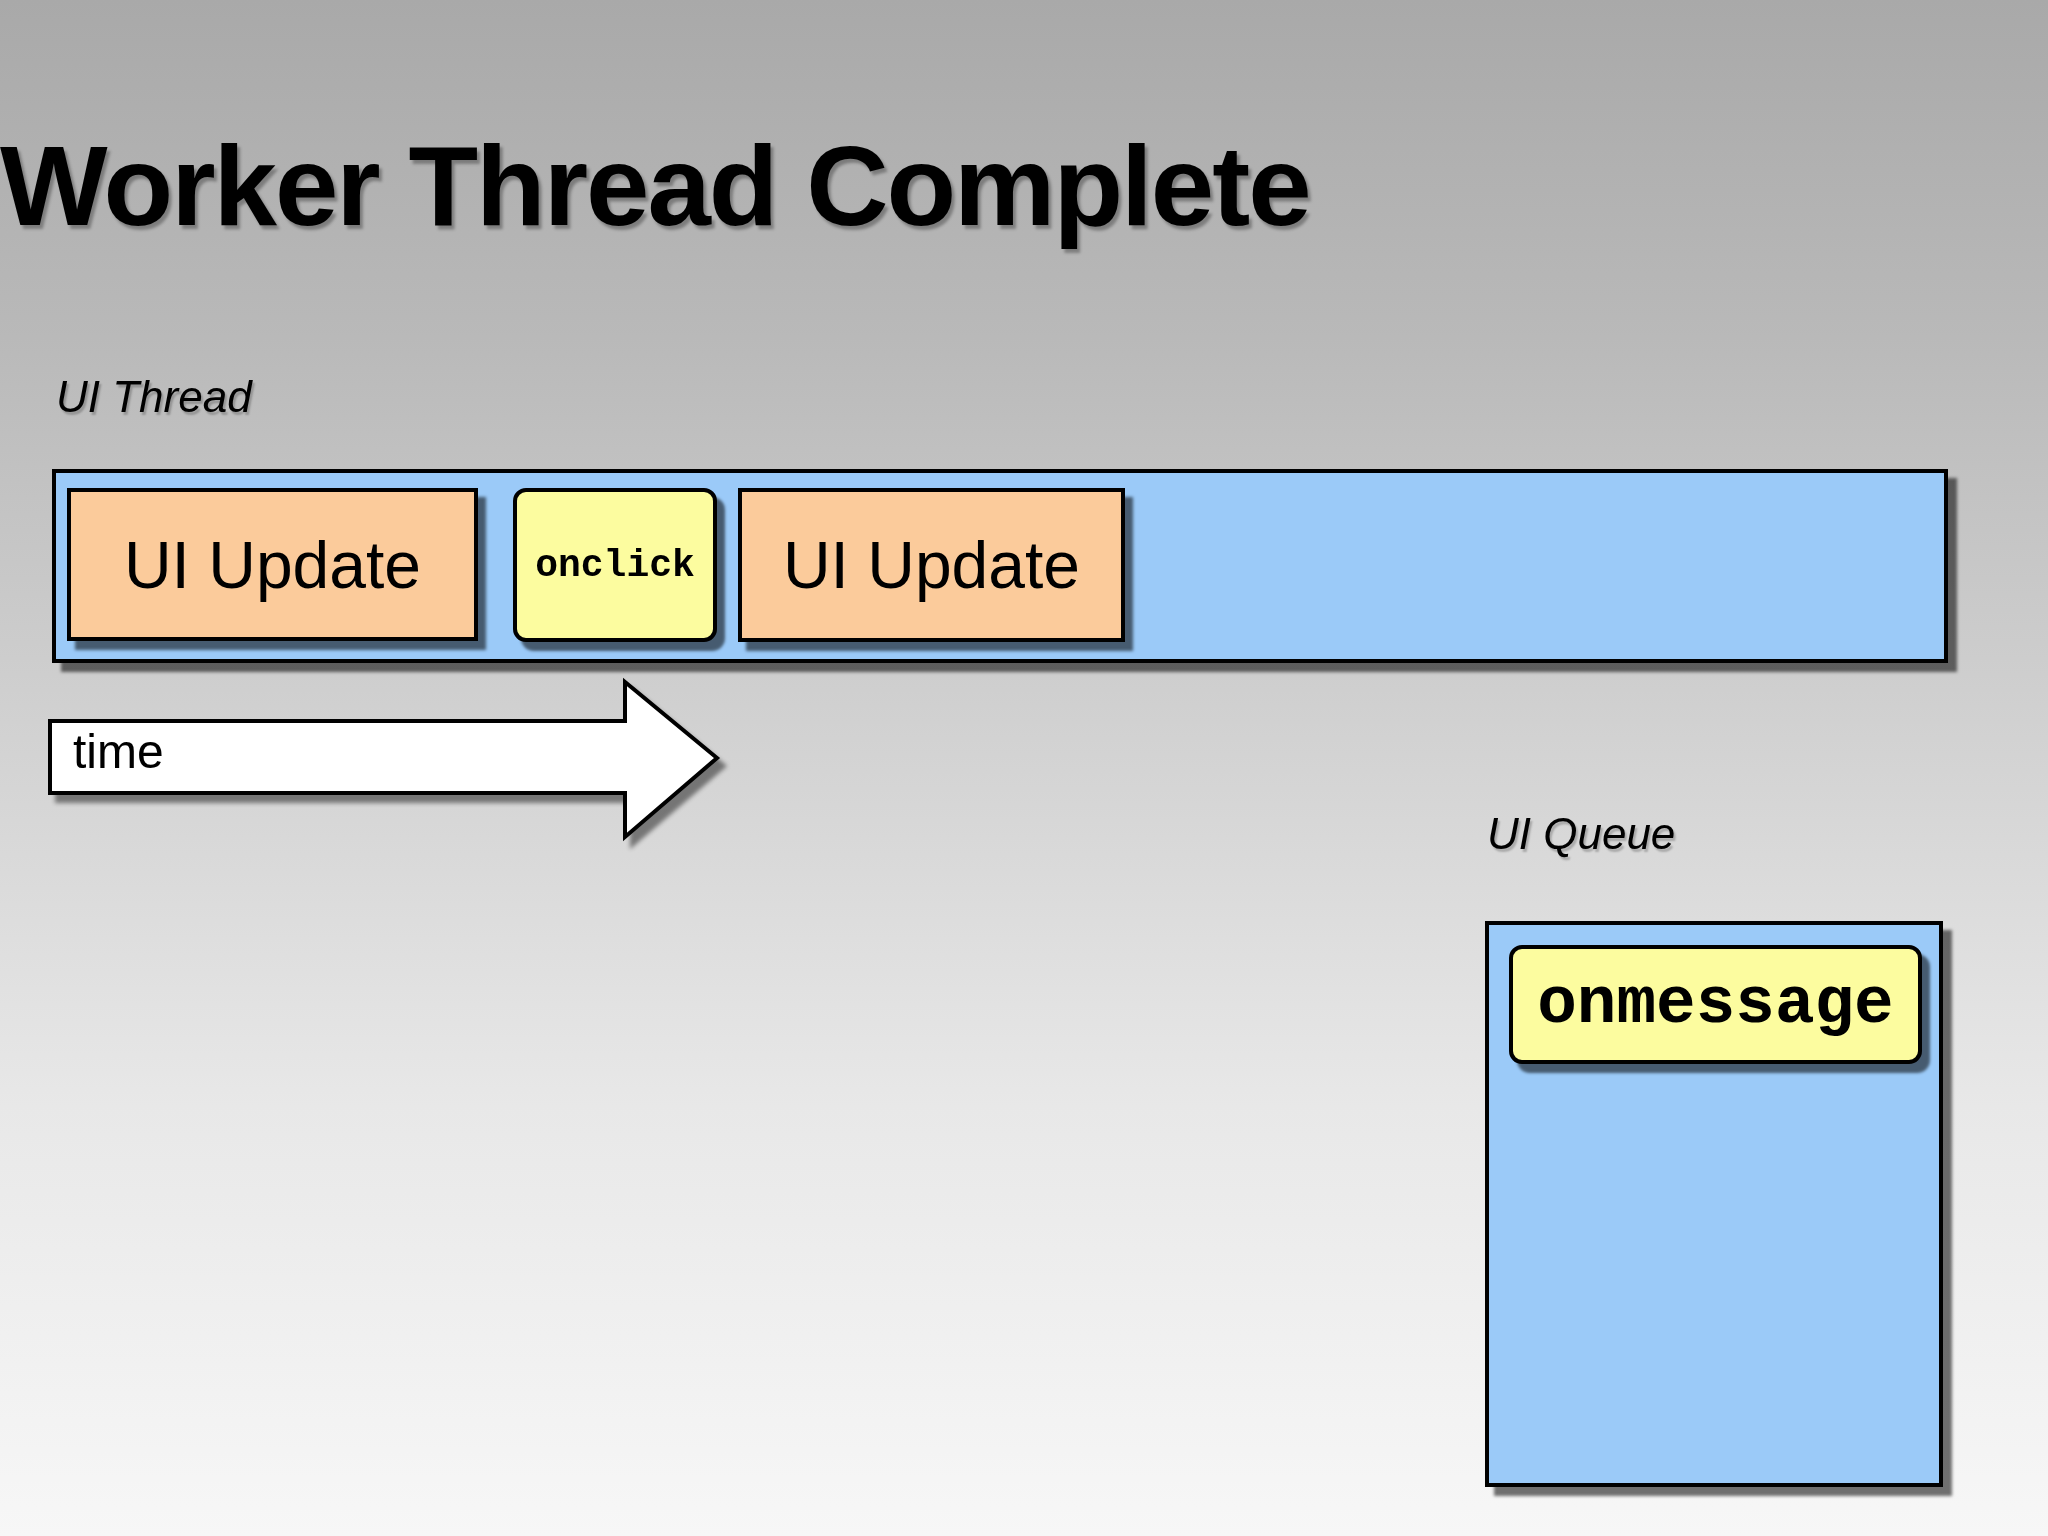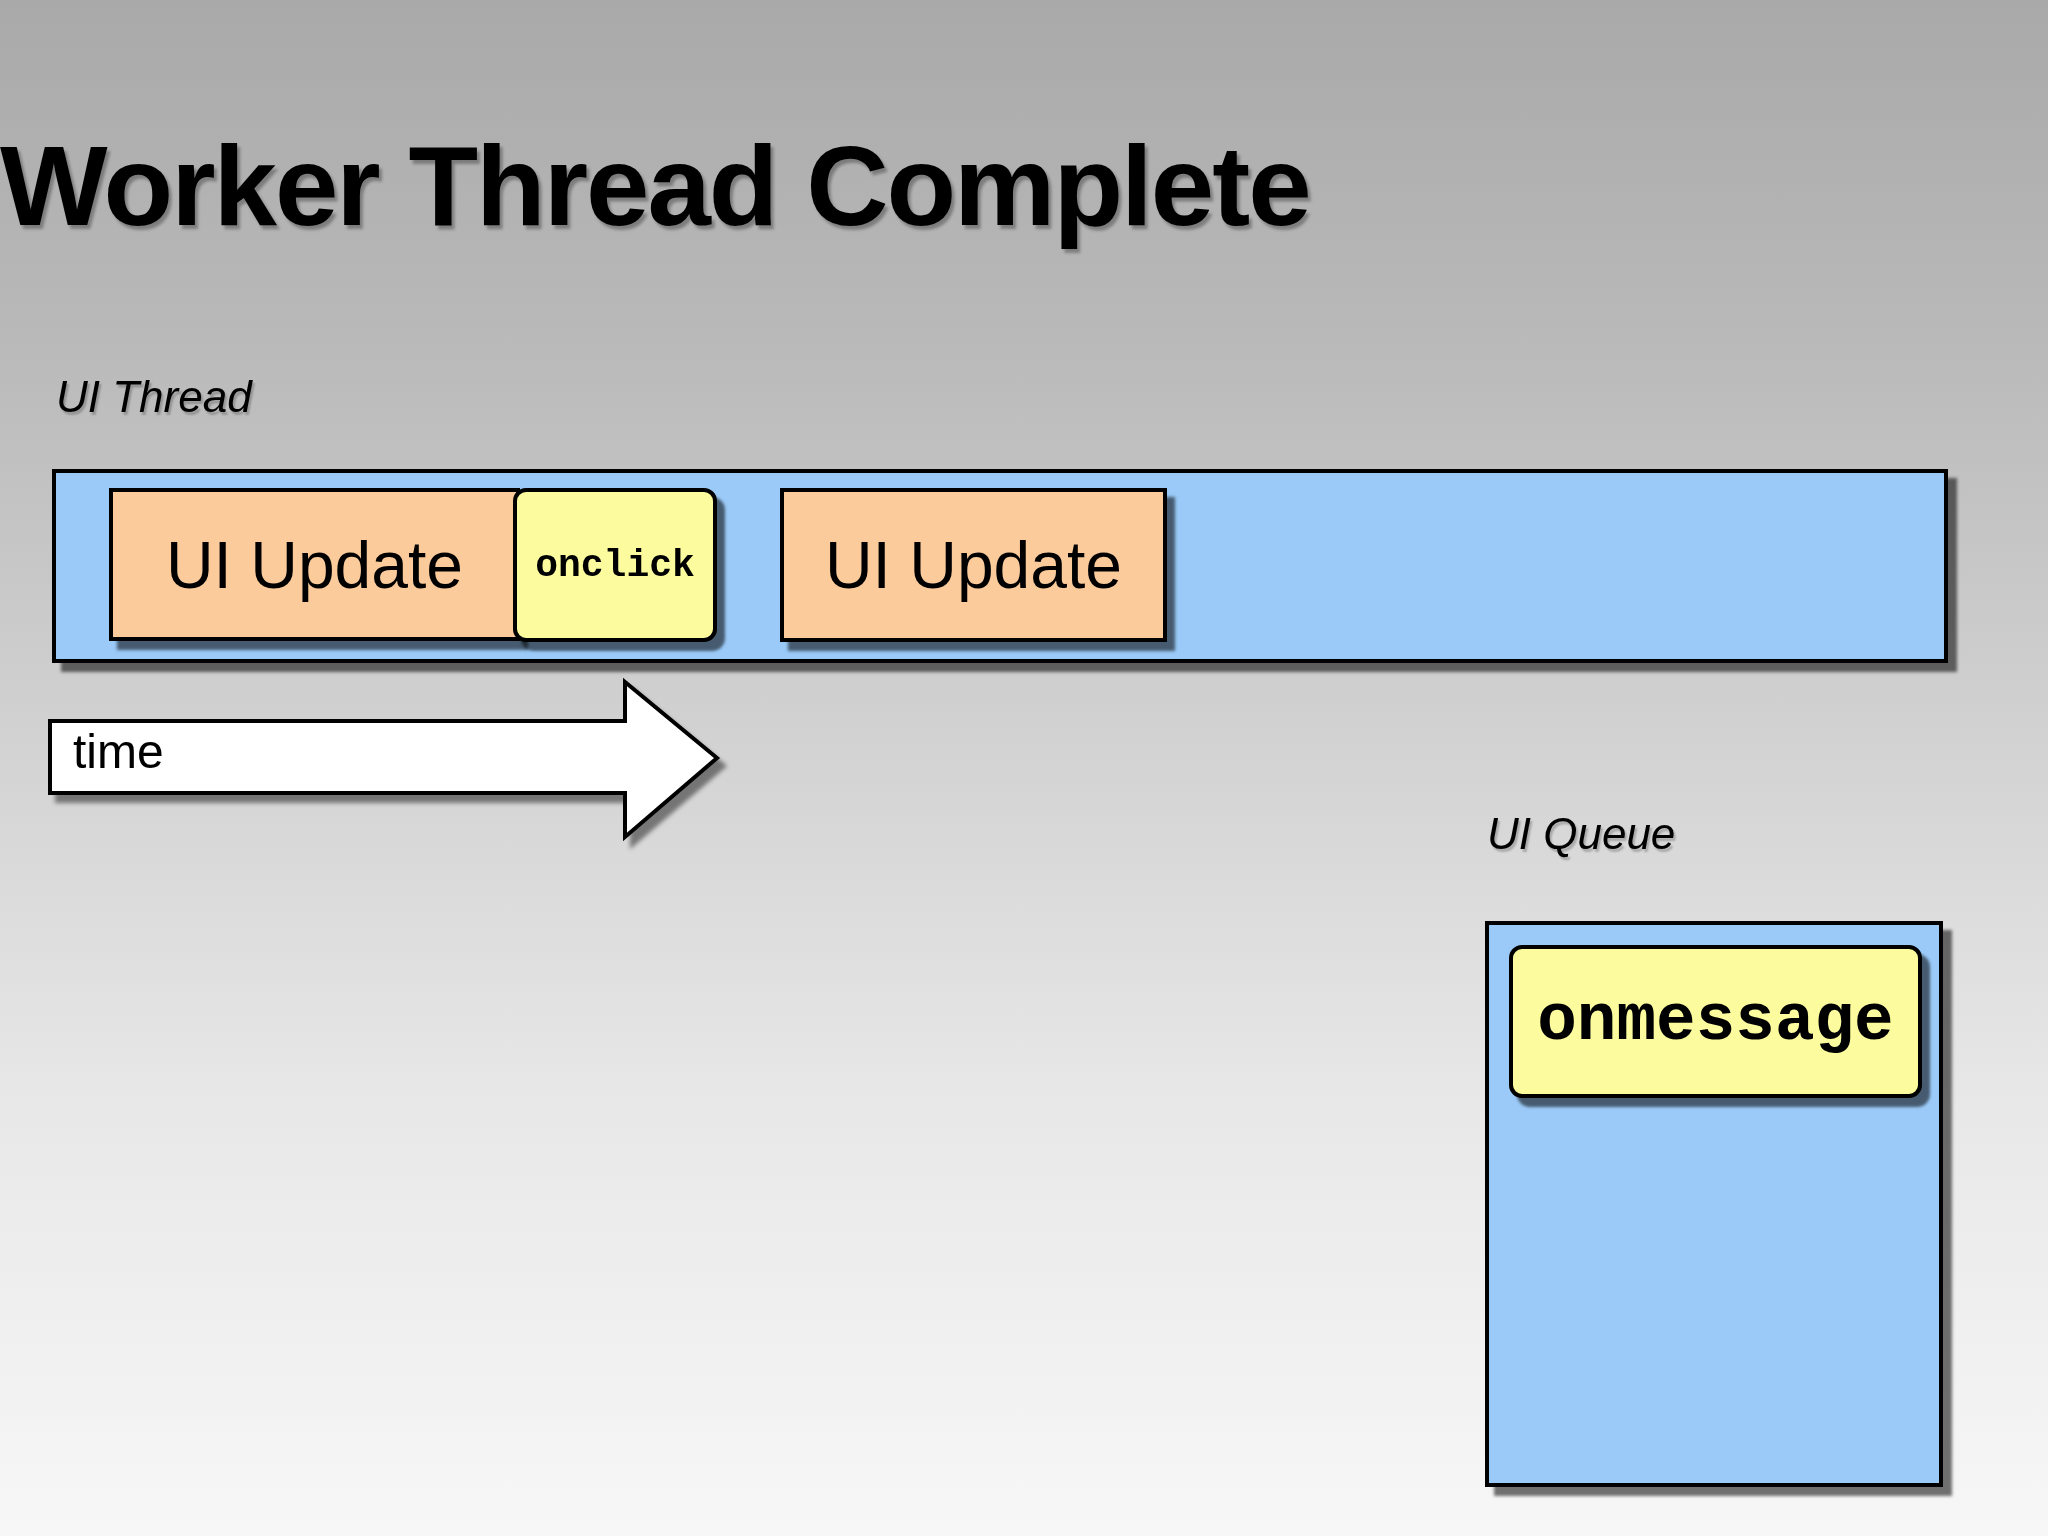--- a/index.html
+++ b/index.html
@@ -63,32 +63,31 @@
     box-sizing: border-box;
     display: flex;
     align-items: center;
     justify-content: center;
     color: #000;
     white-space: nowrap;
   }
   .block-ui-update {
     background: var(--ui-update, #fbcb9b);
     font-size: 66px;
-    margin-left: 42px;
   }
   .block-event {
     background: var(--event, #fcfc9f);
     font-family: "Liberation Mono", monospace;
     font-weight: bold;
     border-radius: 13px;
   }
   .block-update-1 { left: 67px;  top: 488px; width: 411px; height: 153px; }
   .block-onclick  { left: 513px; top: 488px; width: 204px; height: 154px; font-size: 38px; }
   .block-update-2 { left: 738px; top: 488px; width: 387px; height: 154px; }
-  .block-onmessage{ left: 1509px; top: 945px; width: 413px; height: 153px; font-size: 66px; }
+  .block-onmessage{ left: 1509px; top: 945px; width: 413px; height: 119px; font-size: 66px; }
   .time-arrow-svg {
     position: absolute;
     left: 28px; top: 672px;
     width: 700px; height: 175px;
     filter: drop-shadow(7px 8px 2px rgba(0,0,0,0.45));
   }
   .time-label {
     position: absolute;
     left: 73px; top: 723px;
     font-size: 48px;

